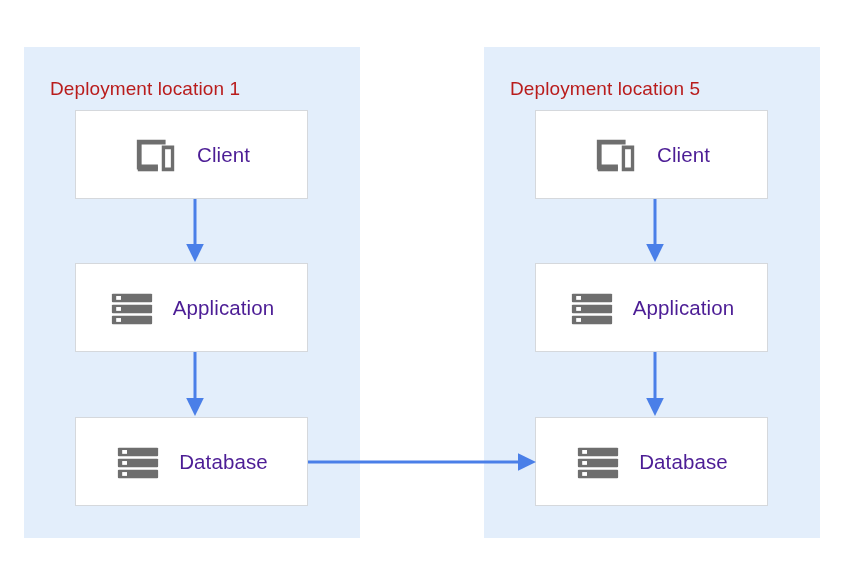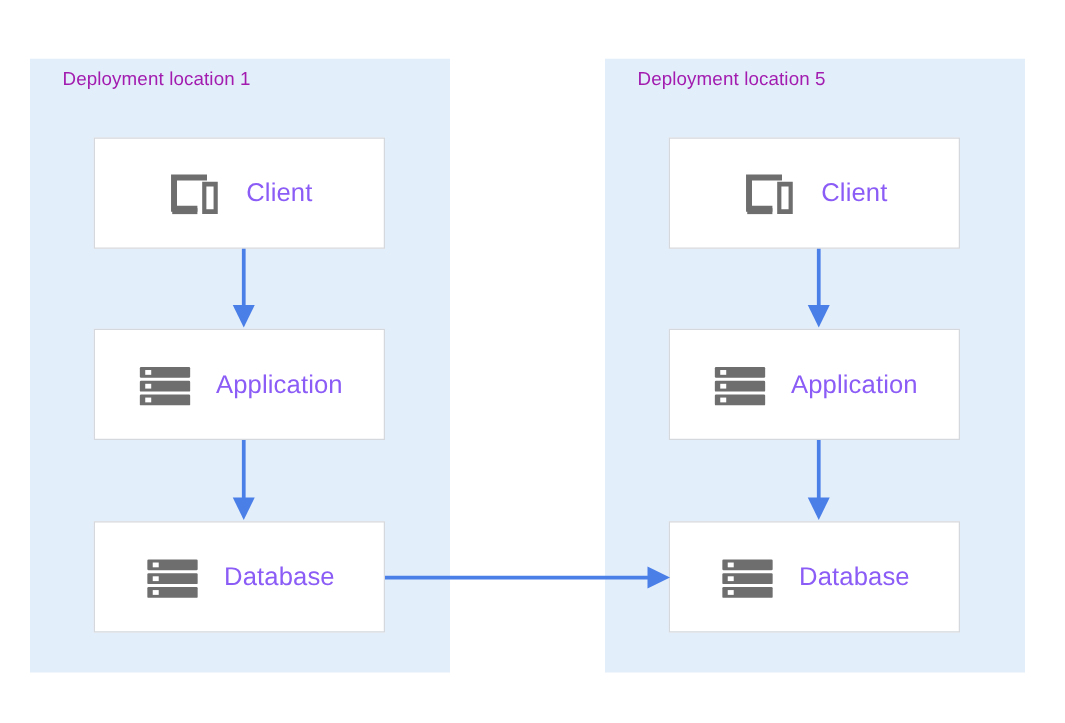--- a/index.html
+++ b/index.html
@@ -21,25 +21,25 @@
   }
 
   
   .zone {
     position: absolute;
     background: #e3eefb;
     box-sizing: border-box;
   }
   .zone-title {
     position: absolute;
-    top: 6px;
+    top: 31px;
     left: 26px;
-    font-size: 15px;
+    font-size: 19px;
     line-height: 22px;
-    color: #a21caf;
+    color: #b91c1c;
     white-space: nowrap;
     letter-spacing: 0.1px;
   }
 
   
   .node {
     position: absolute;
     background: #ffffff;
     border: 1px solid #d5d8dc;
     box-sizing: border-box;
@@ -47,21 +47,21 @@
     align-items: center;
     justify-content: center;
   }
   .node-inner {
     display: flex;
     align-items: center;
     gap: 18px;
   }
   .node-label {
     font-size: 20.5px;
-    color: #8b5cf6;
+    color: #4c1d95;
     white-space: nowrap;
     letter-spacing: 0.1px;
   }
   .node-icon {
     width: 46px;
     height: 46px;
     flex: 0 0 46px;
     display: block;
   }
 

